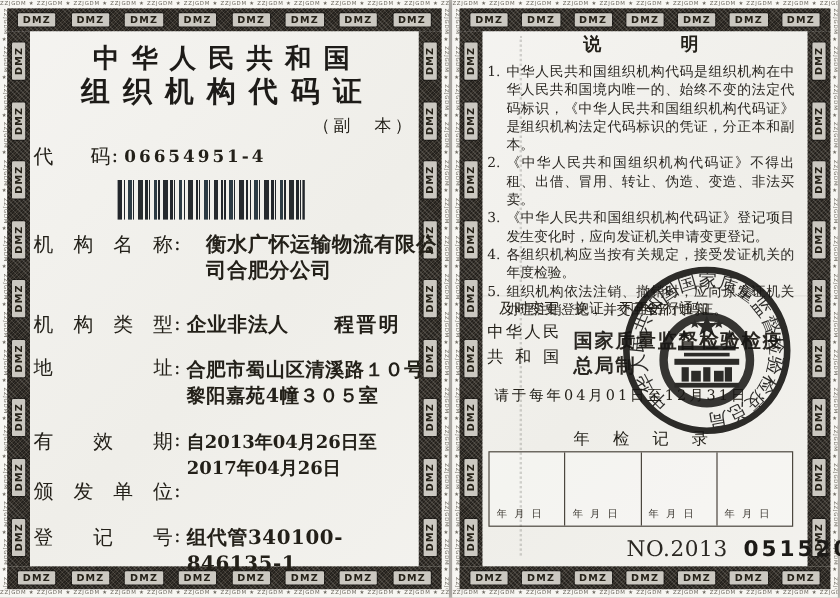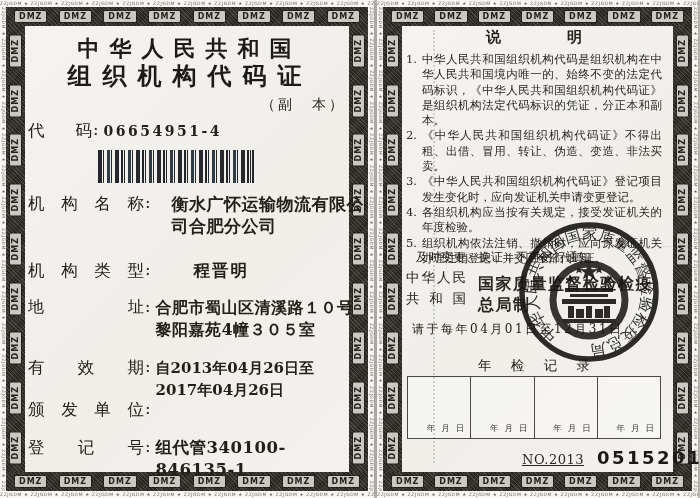--- a/index.html
+++ b/index.html
@@ -94,24 +94,24 @@
   .maker-stack{font-size:13.5px;line-height:21px;}
   .maker-stack .jsplit{width:60px;display:inline-flex;justify-content:space-between;}
   .maker-text{font-size:16px;margin:7px 0 0 12px;letter-spacing:1.5px;font-weight:bold;color:#2a2722;}
   #annual-note{position:absolute;top:293px;left:6px;font-size:12px;letter-spacing:2.5px;white-space:nowrap;}
   #record-title{position:absolute;top:329px;left:0;right:0;display:flex;justify-content:center;font-size:13.5px;}
   #record-title .jsplit{width:112px;display:inline-flex;justify-content:space-between;}
   #annual-table{position:absolute;top:348px;left:1px;right:1px;height:61px;display:flex;
     border:1px solid #4c473f;background:rgba(255,255,255,.35);}
   .cell{flex:1;position:relative;border-right:1px solid #4c473f;}
   .cell:last-child{border-right:none;}
-  .cell .foot{position:absolute;bottom:3px;left:0;right:0;text-align:right;
+  .cell .foot{position:absolute;bottom:3px;left:0;right:0;text-align:left;
     font-size:8.5px;letter-spacing:6px;text-indent:6px;color:#3a362f;}
   #serial{position:absolute;top:419px;left:116px;display:flex;align-items:baseline;}
-  .serial-prefix{font-size:13px;letter-spacing:.5px;color:#2a2722;text-decoration:underline;}
+  .serial-prefix{font-size:18px;letter-spacing:.5px;color:#2a2722;}
   .serial-num{font-family:"DejaVu Sans", sans-serif;font-weight:bold;font-size:18px;
     letter-spacing:2.5px;margin-left:13px;color:#1c1a17;}
 
   
   #seal{position:absolute;left:503px;top:206px;width:172px;height:172px;opacity:.9;}
 
   
   #crease-v{position:absolute;left:433px;top:30px;height:433px;width:0;
     border-left:2px dotted rgba(40,38,34,.18);}
   #crease-h{position:absolute;left:381px;right:6px;top:246px;border-top:1px solid rgba(0,0,0,.06);}
@@ -195,20 +195,21 @@
     </div>
 
     <div class="row" id="row-type">
       <span class="jlabel jsplit w118">
           <span>机</span>
           <span>构</span>
           <span>类</span>
           <span>型</span>
         </span>
         <span class="lab-colon">:</span>
+      <span class="val">企业非法人</span>
       <span class="val extra">程晋明</span>
     </div>
 
     <div class="row" id="row-addr">
       <span class="jlabel jsplit w118">
           <span>地</span>
           <span>址</span>
         </span>
         <span class="lab-colon">:</span>
       <span class="val">合肥市蜀山区清溪路１０号黎阳嘉苑4幢３０５室</span>

